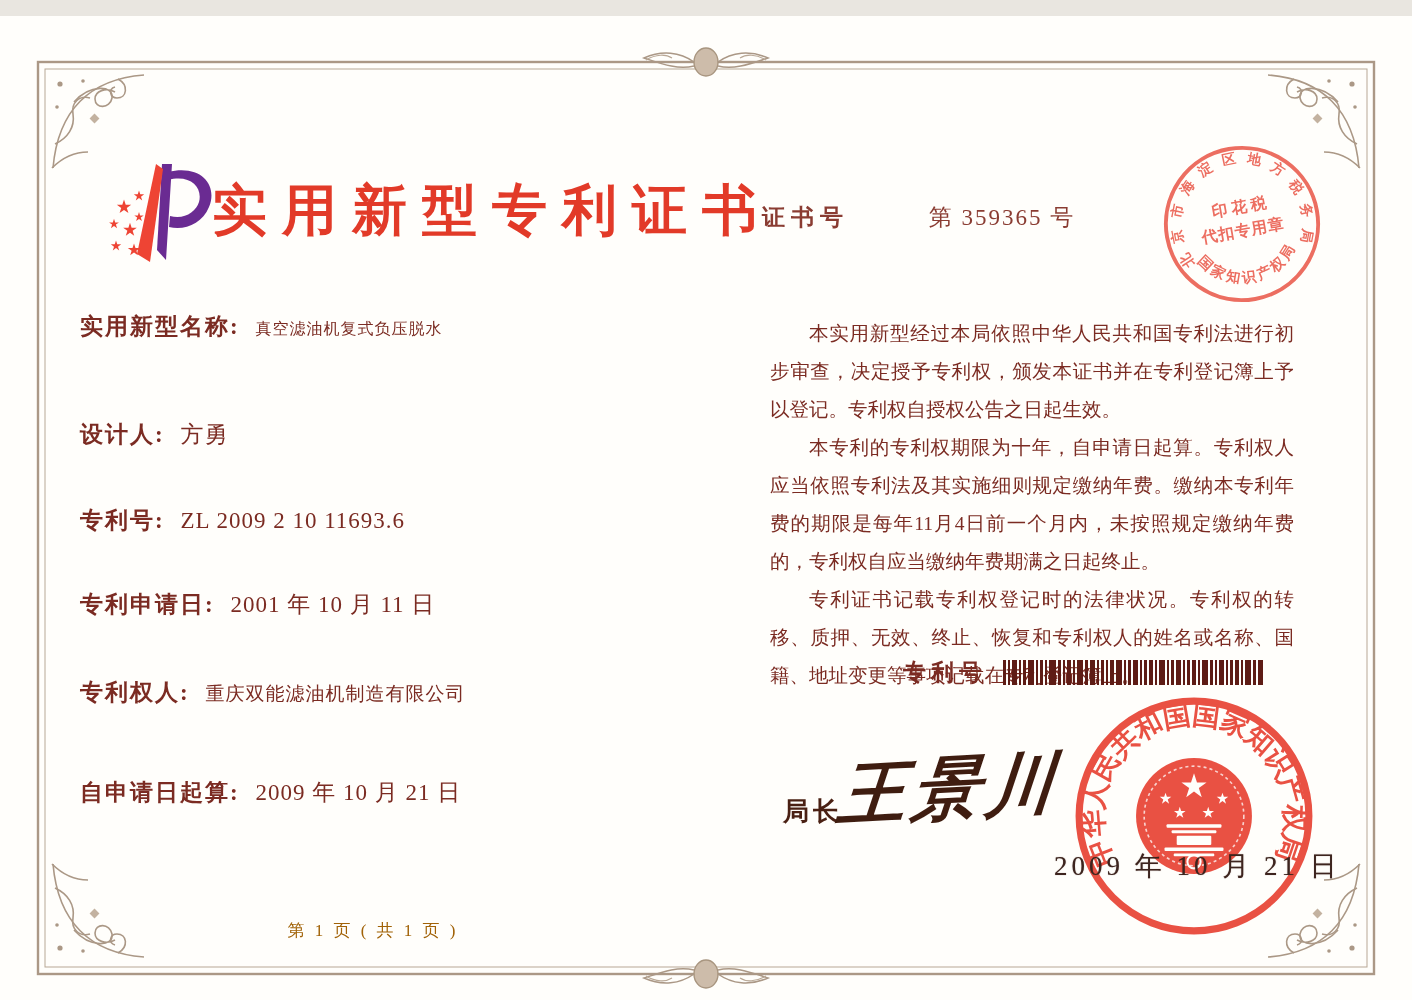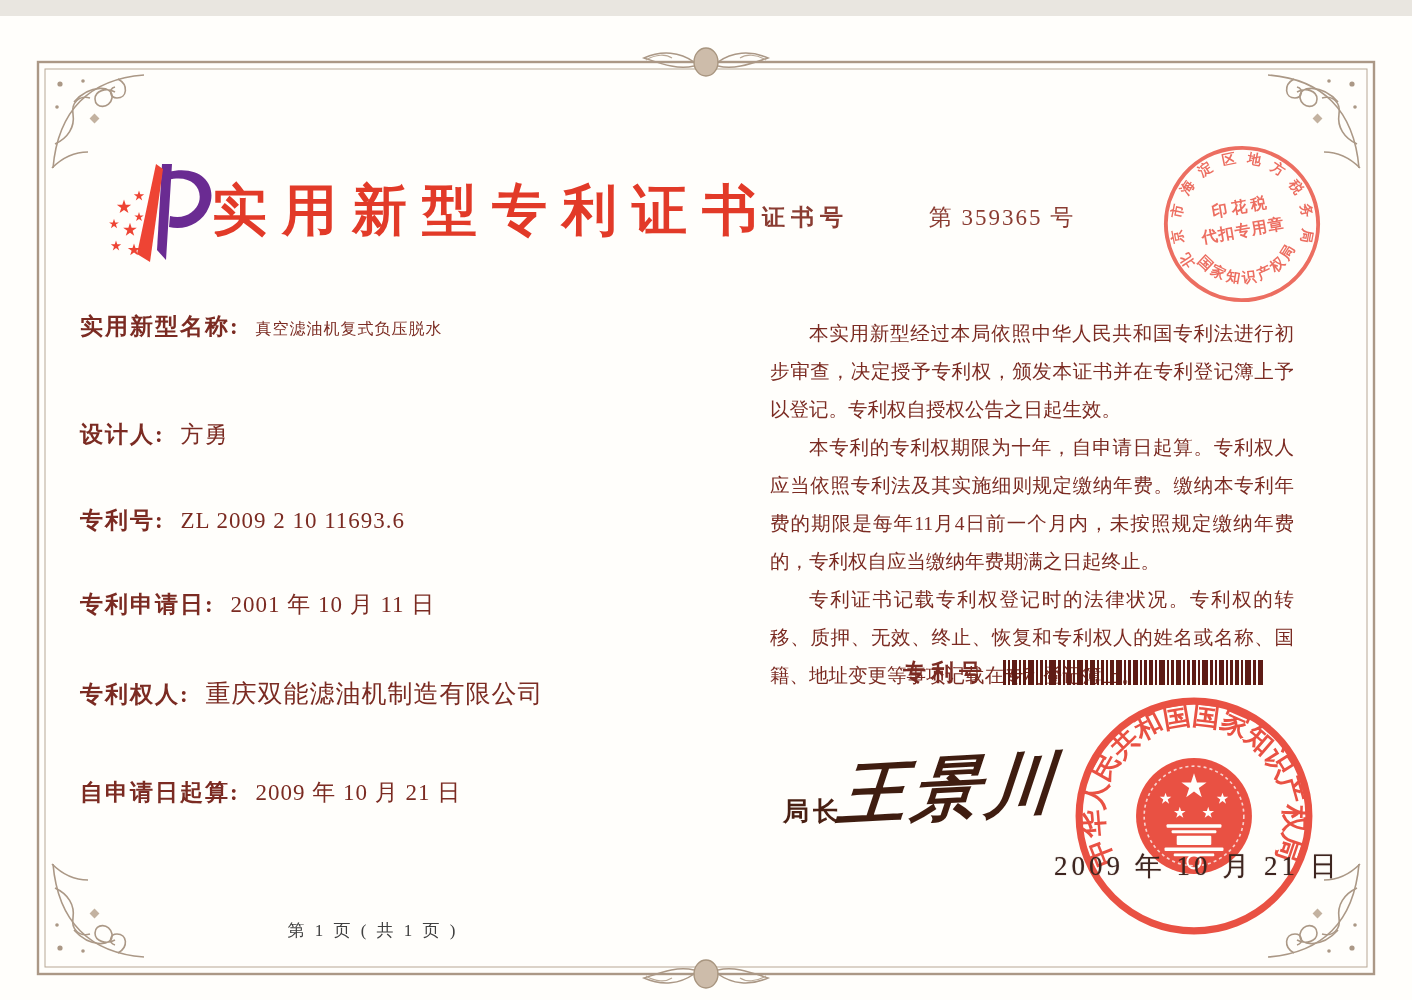--- a/index.html
+++ b/index.html
@@ -18,21 +18,21 @@
   .certno-row .lbl{letter-spacing:6px;font-weight:bold;}
   .certno-row .val{margin-left:74px;letter-spacing:2px;}
   
   .field{left:80px;font-size:23px;color:#7b2b22;white-space:nowrap;}
   .field .flabel{font-weight:bold;letter-spacing:2px;}
   .field .fvalue{margin-left:10px;letter-spacing:1px;}
   .f0{top:295px;} .f0 .fvalue{font-size:16px;}
   .f1{top:403px;}
   .f2{top:489px;}
   .f3{top:573px;}
-  .f4{top:661px;} .f4 .fvalue{font-size:25px;}
+  .f4{top:661px;} .f4 .fvalue{font-size:19px;}
   .f5{top:761px;}
   
   .notice{
     left:770px;top:299px;width:524px;font-size:19.5px;line-height:38px;
     color:#7b2b22;text-align:justify;
   }
   .notice p{margin:0;text-indent:2em;}
   
   .barcode-row{left:903px;top:641px;display:flex;align-items:center;justify-content:flex-end;}
   .barcode-row .blabel{font-size:23px;font-weight:bold;color:#7b2b22;letter-spacing:5px;margin-right:16px;}
@@ -43,21 +43,21 @@
     font-style:italic;transform:rotate(-3deg) skewX(-8deg);letter-spacing:6px;white-space:nowrap;
   }
   
   .tax-stamp{left:1158px;top:124px;width:168px;height:168px;opacity:.88;transform:rotate(-10deg);}
   .office-seal{left:1072px;top:678px;width:244px;height:244px;opacity:.95;}
   .seal-date{
     left:1054px;top:832px;font-size:27px;color:#3d241e;letter-spacing:4px;white-space:nowrap;
     text-shadow:0 0 1px rgba(60,30,20,.5);
   }
   
-  .footer{left:248px;top:903px;width:250px;text-align:center;font-size:17px;color:#404040;letter-spacing:3px;}
+  .footer{left:248px;top:903px;width:250px;text-align:center;font-size:17px;color:#a16207;letter-spacing:3px;}
   
   .bc{fill:#5e1c15;}
 </style>
 </head>
 <body>
 
 <div class="page">
 
   <svg class="abs" style="left:0;top:0" width="1412" height="1000" viewBox="0 0 1412 1000" aria-hidden="true">
     <defs>

